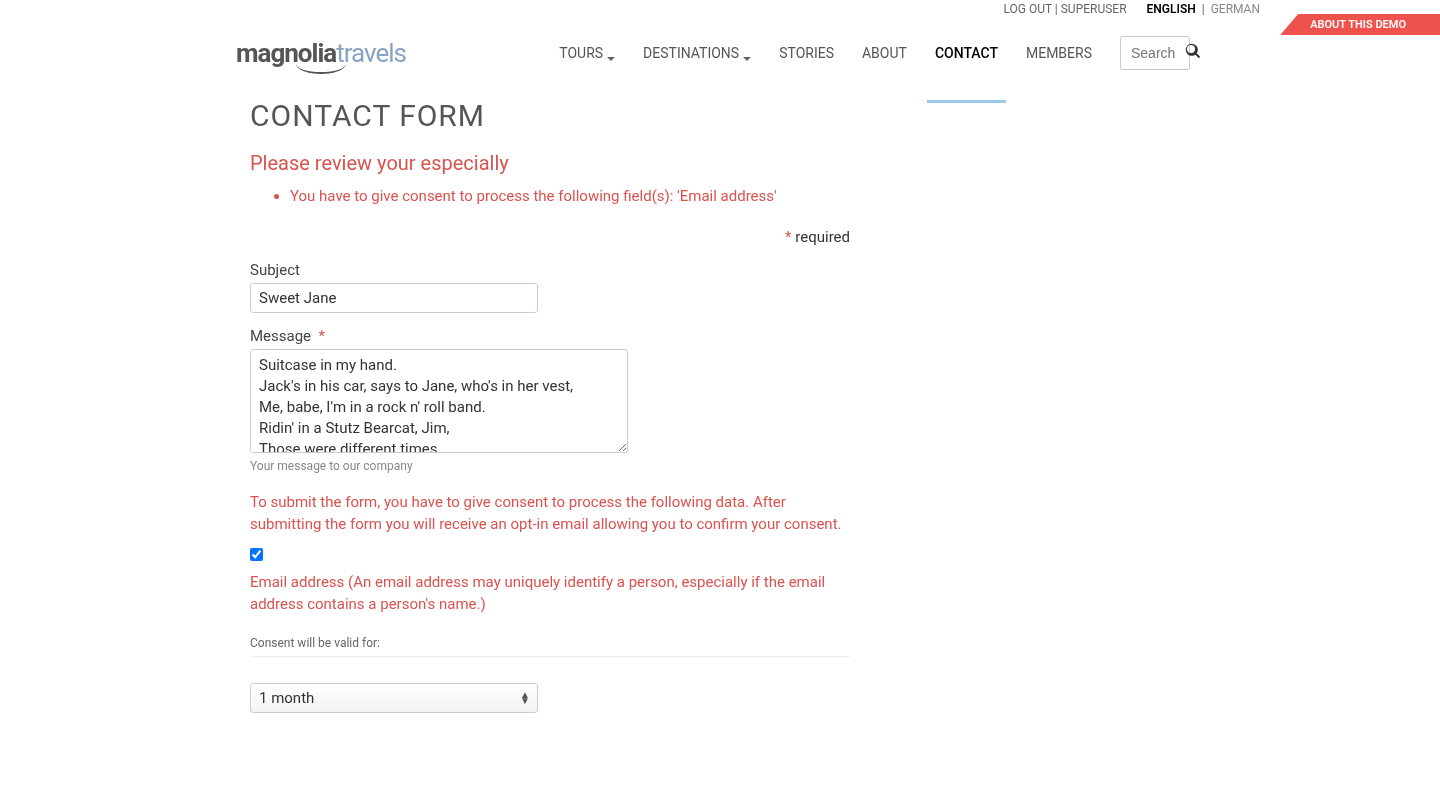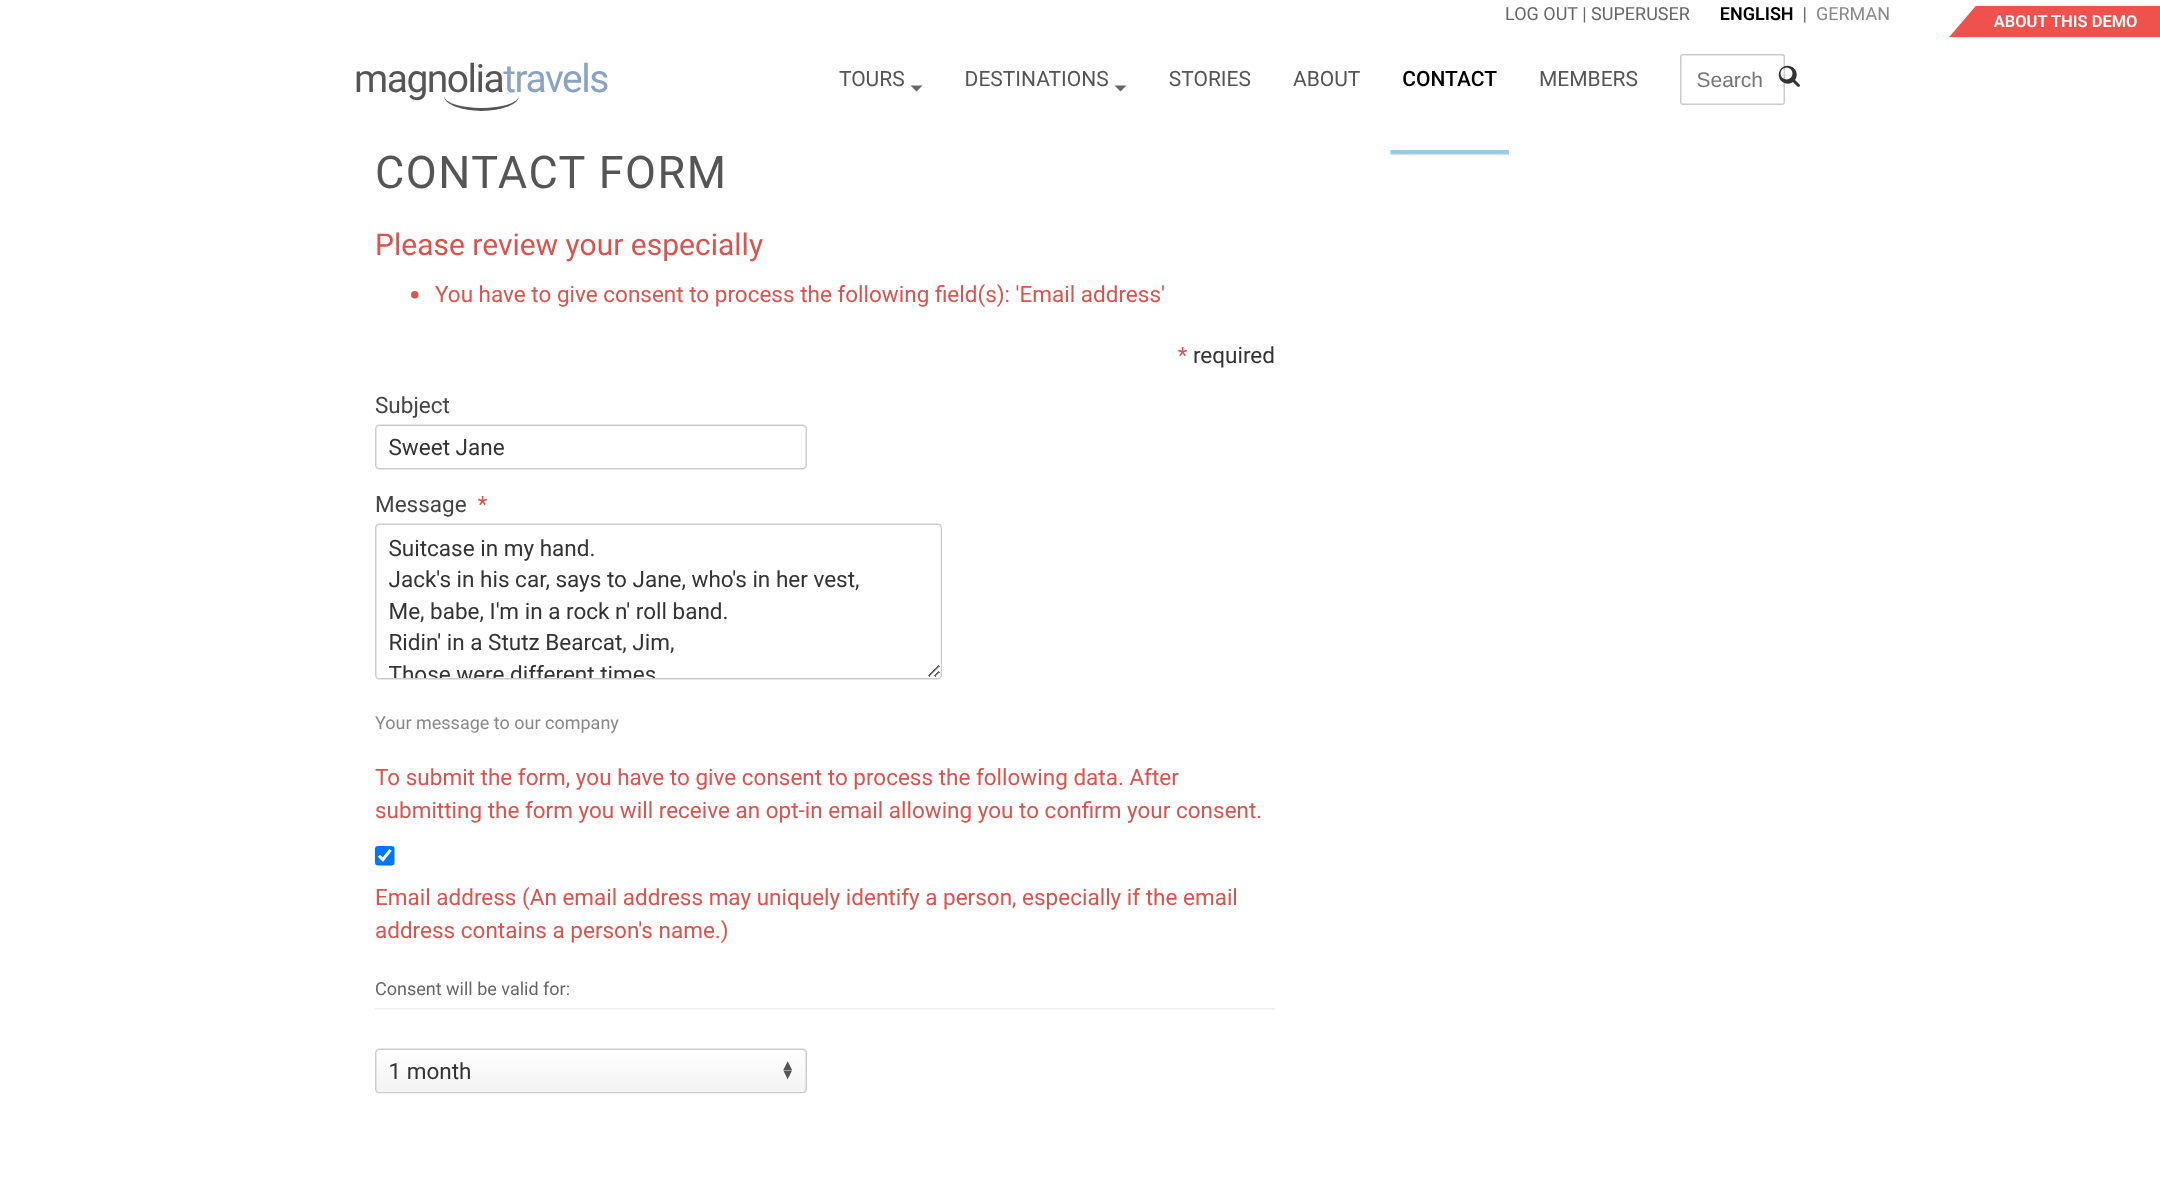--- a/index.html
+++ b/index.html
@@ -25,44 +25,44 @@
 .top-bar .user-links span { cursor: pointer; }
 .top-bar .lang-links {
   margin-right: 180px;
 }
 .top-bar .lang-links .active { color: #000; font-weight: 600; }
 .top-bar .lang-links .sep { color: #666; margin: 0 3px; }
 .top-bar .lang-links .inactive { color: #888; cursor: pointer; }
 .demo-ribbon {
   position: absolute;
   right: 0;
-  top: 4px;
+  top: 14px;
   background: #ef524d;
   color: #fff;
   font-size: 11px;
   font-weight: 600;
-  padding: 4px 15px 4px 30px;
+  padding: 4px 34px 4px 30px;
   clip-path: polygon(18px 0, 100% 0, 100% 100%, 0 100%);
   cursor: pointer;
 }
 .header {
   display: flex;
   align-items: center;
   padding: 18px 250px 18px 236px;
   position: relative;
 }
 .logo {
   font-size: 26px;
   font-weight: 300;
   letter-spacing: -1px;
   color: #4a4a4a;
   cursor: pointer;
   position: relative;
 }
-.logo .bold { font-weight: 400; color: #555; }
+.logo .bold { font-weight: 700; color: #555; }
 .logo .light { color: #8aa3c4; font-weight: 400; }
 .logo::after {
   content: "";
   position: absolute;
   bottom: -6px;
   left: 60px;
   width: 50px;
   height: 8px;
   border-bottom: 2px solid #555;
   border-radius: 0 0 50% 50% / 0 0 100% 100%;
@@ -162,21 +162,21 @@
   border: 1px solid #ccc;
   border-radius: 3px;
   padding: 5px 8px;
   font-size: 15px;
   font-family: inherit;
   color: #333;
   background: #fff;
 }
 .text-input { width: 288px; height: 30px; }
 .textarea { width: 378px; height: 104px; resize: both; line-height: 1.4; }
-.hint { font-size: 12px; color: #888; margin-top: 18px; }
+.hint { font-size: 12px; color: #888; margin-top: 2px; }
 
 .consent-group { margin-top: 18px; }
 .consent-text { color: #d9534f; font-size: 15px; line-height: 1.5; margin-bottom: 8px; }
 .consent-label-text { color: #d9534f; font-size: 15px; line-height: 1.5; margin-top: 6px; }
 .consent-checkbox { margin-top: 4px; }
 
 .validity-label {
   font-size: 12px;
   color: #666;
   margin-top: 20px;

